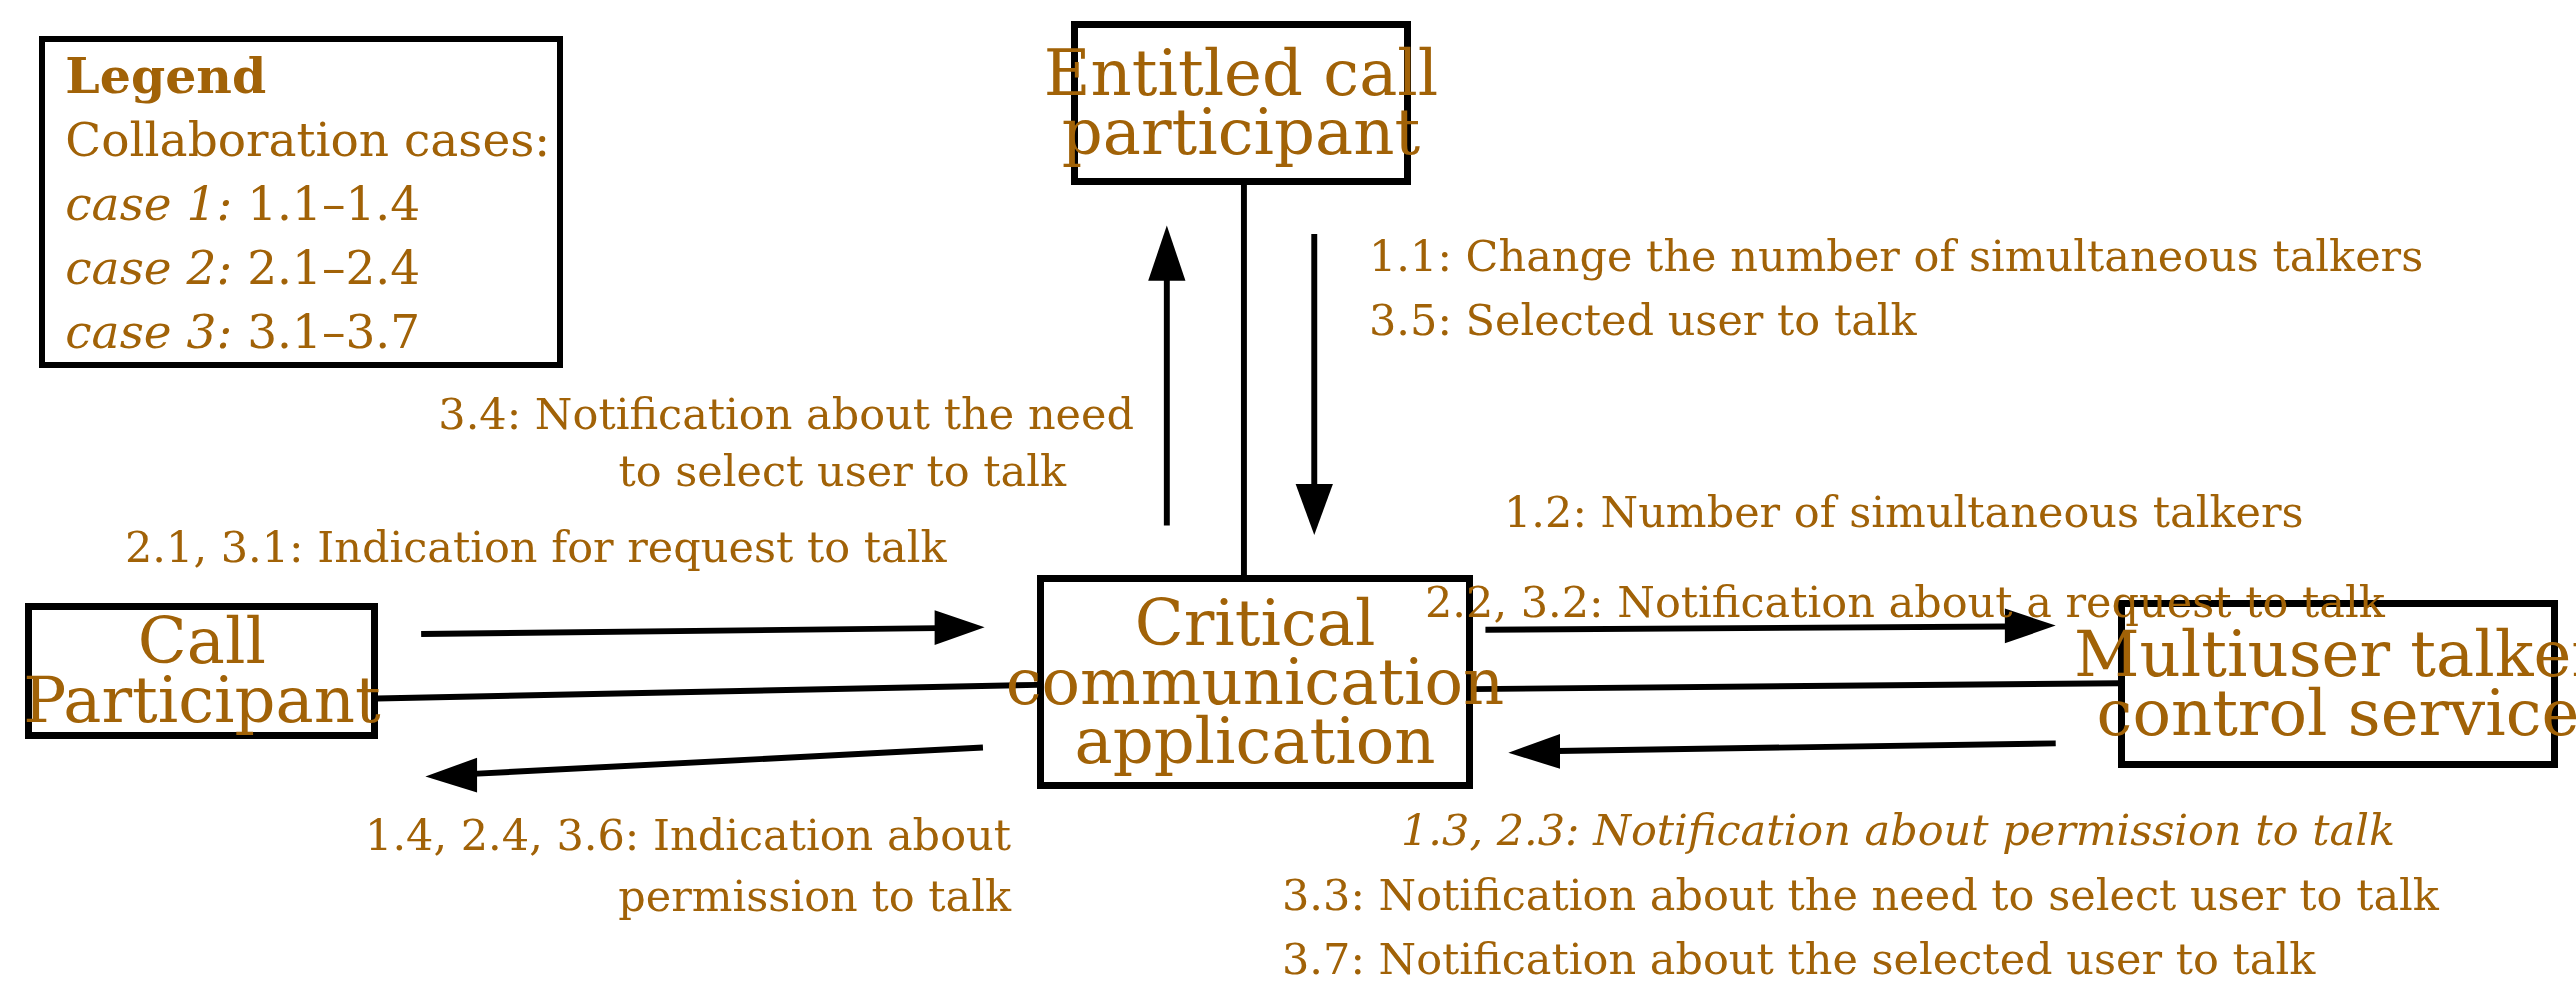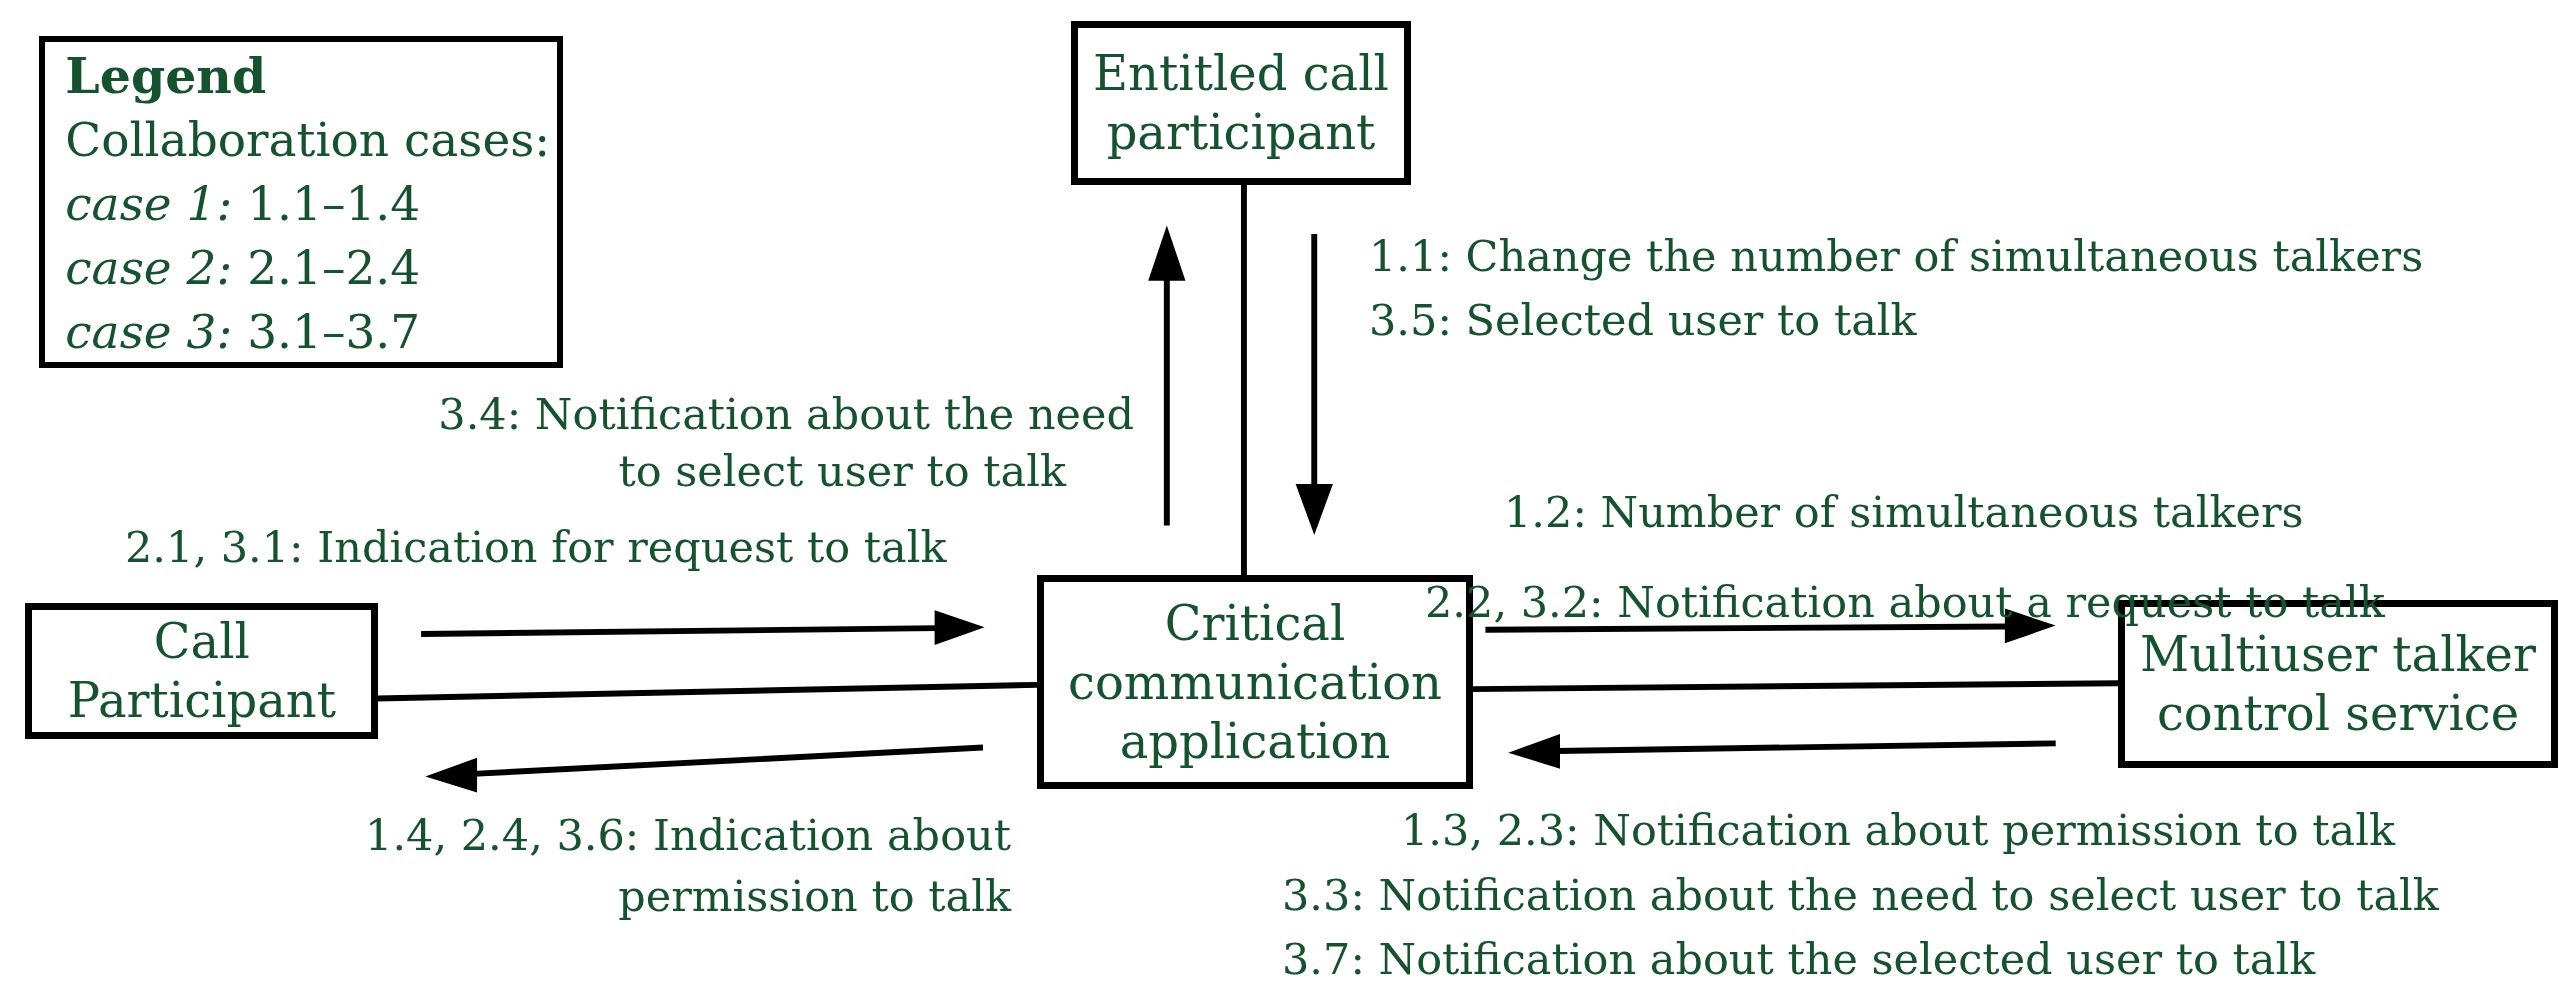--- a/index.html
+++ b/index.html
@@ -2,34 +2,34 @@
 <html style="font-size:13.6px"><head>
 <meta charset="utf-8">
 <style>
   html, body { margin: 0; padding: 0; background: #ffffff; }
   #canvas {
     position: relative;
     width: 2576px;
     height: 1002px;
     background: #ffffff;
     font-family: "DejaVu Serif", "Liberation Serif", serif;
-    color: #14532d;
+    color: #a16207;
     overflow: hidden;
   }
   .node {
     position: absolute;
     box-sizing: border-box;
     border: 7.6px solid #000000;
     background: #ffffff;
     display: flex;
     flex-direction: column;
     align-items: center;
     justify-content: center;
     text-align: center;
-    font-size: 48px;
+    font-size: 64px;
     line-height: 59px;
     white-space: nowrap;
   }
   .edge-label {
     position: absolute;
     font-size: 43px;
     height: 59px;
     line-height: 59px;
     white-space: nowrap;
   }
@@ -144,18 +144,18 @@
   <div class="edge-label right-aligned" style="right:1510px; top:442px;">to select user to talk</div>
 
   <div class="edge-label" style="left:125px; top:518px;">2.1, 3.1: Indication for request to talk</div>
 
   <div class="edge-label" style="left:1504px; top:460px;margin-top:23px;">1.2: Number of simultaneous talkers</div>
   <div class="edge-label" style="left:1425px; top:533px;margin-top:40px;">2.2, 3.2: Notification about a request to talk</div>
 
   <div class="edge-label right-aligned" style="right:1565px; top:806px;">1.4, 2.4, 3.6: Indication about</div>
   <div class="edge-label right-aligned" style="right:1565px; top:867px;margin-left:41px;">permission to talk</div>
 
-  <div class="edge-label" style="left:1401px; top:801px;">1.3, 2.3: Notification about permission to talk</div>
+  <div class="edge-label" style="left:1401px; top:801px;font-style:italic;">1.3, 2.3: Notification about permission to talk</div>
   <div class="edge-label" style="left:1282px; top:866px;text-align:right;">3.3: Notification about the need to select user to talk</div>
   <div class="edge-label" style="left:1282px; top:930px;">3.7: Notification about the selected user to talk</div>
 
 </div>
 
 
 </body></html>

